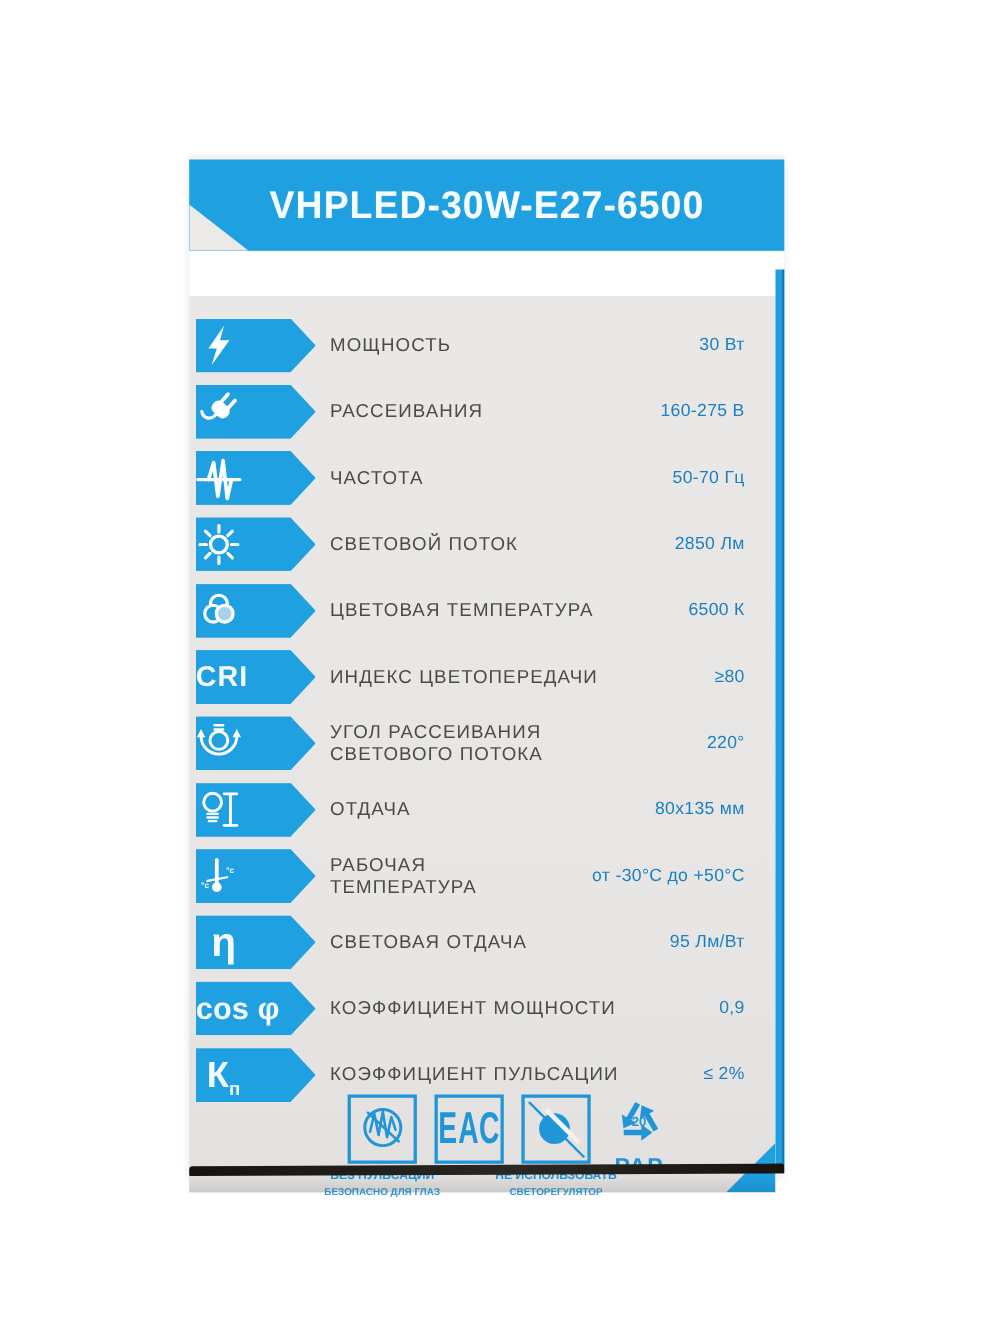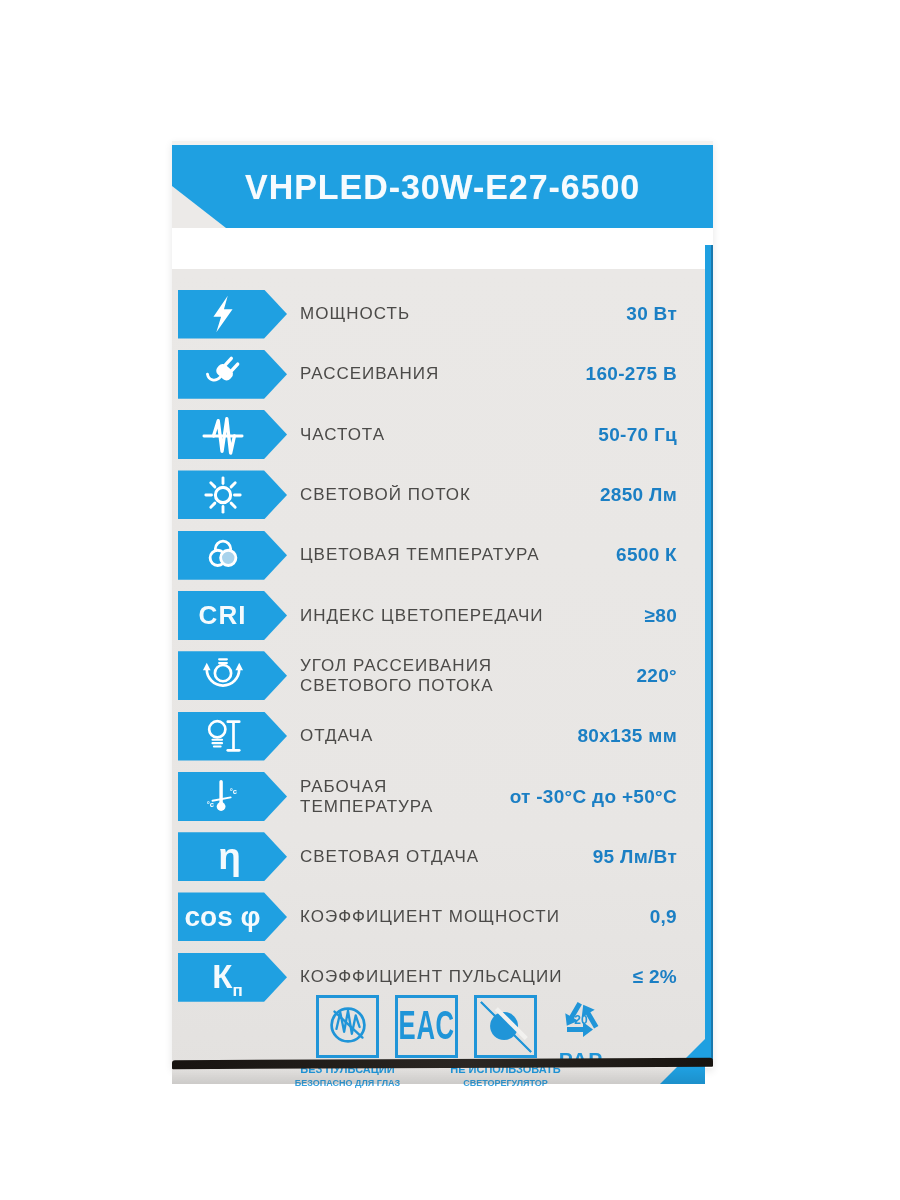--- a/index.html
+++ b/index.html
@@ -47,37 +47,37 @@
     position:absolute;left:0;bottom:0;width:100%;height:9px;
     background:linear-gradient(90deg,#171310 0%,#2b2723 55%,#17130f 100%);
     transform:rotate(-.25deg);border-radius:3px 3px 1px 1px;
   }
   
   .rows{position:absolute;left:0;top:15px;width:100%;}
   .spec-row{position:relative;height:60.3px;display:flex;align-items:center;}
   .badge{
     position:absolute;left:6px;top:5.5px;width:109px;height:49px;background:#1fa0e1;
     clip-path:polygon(0 0,79% 0,100% 50%,79% 100%,0 100%);
-    display:flex;align-items:center;justify-content:center;
+    display:flex;align-items:center;
     box-sizing:border-box;padding-right:20px;color:#fff;
   }
   .badge svg{display:block;}
   .badge-text{font-weight:bold;color:#f4fafd;white-space:nowrap;}
   .bt-cri{font-size:26px;letter-spacing:1px;}
   .bt-eta{font-size:37px;line-height:1;margin-left:14px;}
   .bt-cos{font-size:28px;letter-spacing:0;}
   .bt-kp{font-size:33px;margin-left:10px;}
   .bt-kp sub{font-size:17px;line-height:0;}
   .spec-label{
     margin-left:128px;color:#4b4a48;font-size:17px;letter-spacing:1px;
     white-space:pre-line;line-height:20px;
   }
   .spec-value{
-    margin-left:auto;margin-right:28px;color:#1b7fc4;font-weight:bold;
-    font-size:19px;letter-spacing:.3px;white-space:nowrap;
+    margin-left:auto;margin-right:28px;color:#1b7fc4;font-weight:normal;
+    font-size:16px;letter-spacing:.3px;white-space:nowrap;
   }
   
   .certs{position:absolute;left:144px;top:726px;display:flex;gap:16px;align-items:flex-start;}
   .cert{position:relative;width:63px;text-align:center;}
   .cert-box{
     width:63px;height:63px;border:3.5px solid #2095d8;box-sizing:border-box;
     display:flex;align-items:center;justify-content:center;
   }
   .cert-caption{
     position:absolute;left:50%;transform:translateX(-50%);top:67px;width:150px;

